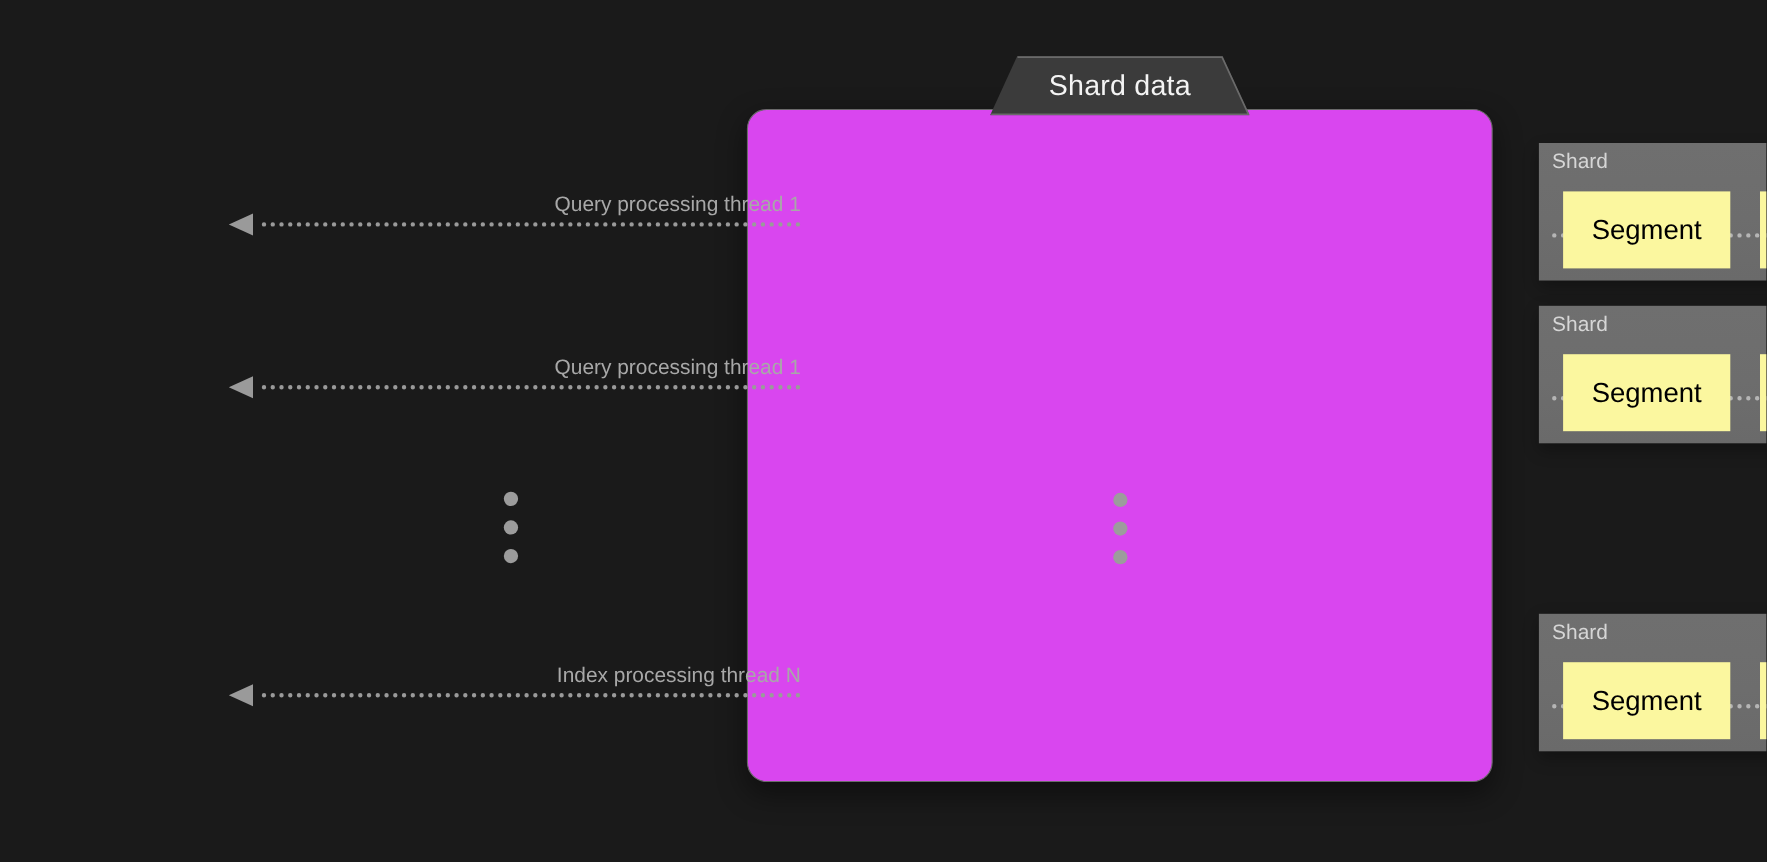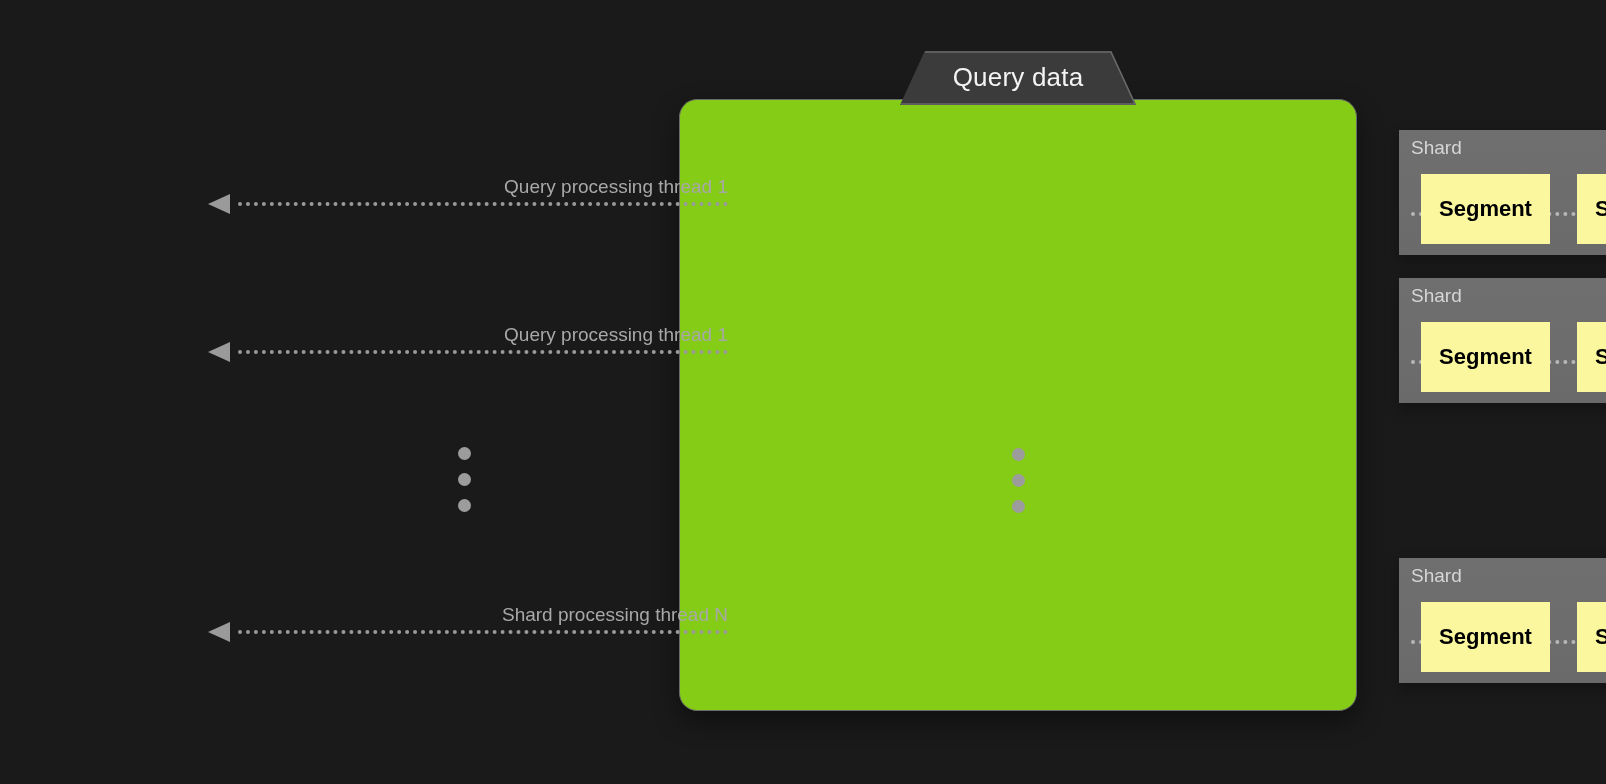--- a/index.html
+++ b/index.html
@@ -20,21 +20,21 @@
     overflow: hidden;
   }
 
   
   .index-container {
     position: absolute;
     left: 679px;
     top: 99px;
     width: 678px;
     height: 612px;
-    background: #84cc16;
+    background: #d946ef;
     border: 1px solid #6a6a6a;
     border-radius: 18px;
     box-sizing: border-box;
     box-shadow: 0 10px 26px rgba(0,0,0,0.45);
   }
 
   
   .index-tab {
     position: absolute;
     left: 900px;
@@ -93,30 +93,29 @@
   }
 
   .segments {
     position: absolute;
     left: 22px;
     top: 44px;
     display: flex;
     align-items: center;
   }
   .segment {
-    width: 129px;
+    width: 152px;
     height: 70px;
     background: #fbf79f;
     color: #000;
     display: flex;
     align-items: center;
     justify-content: center;
-    font-size: 22px;
+    font-size: 25px;
     box-sizing: border-box;
-    font-weight: bold;
   }
   .seg-gap { width: 27px; }
 
   
   .ellipsis-v {
     position: absolute;
     display: flex;
     flex-direction: column;
     align-items: center;
   }
@@ -210,37 +209,37 @@
 
       </div>
     </div>
   </div>
 
   <div class="index-tab">
     <div class="tab-shape"></div>
     <svg class="tab-edge" viewBox="0 0 236 54" preserveAspectRatio="none">
       <path d="M25 1 L211 1 L235 53 L1 53" fill="none" stroke="#6a6a6a" stroke-width="1.6"></path>
     </svg>
-    <div class="tab-label">Query data</div>
+    <div class="tab-label">Shard data</div>
   </div>
 
   <div class="thread" style="top:152px;">
     <div class="thread-label">Query processing thread 1</div>
     <div class="thread-line"></div>
     <div class="thread-head"></div>
   </div>
 
   <div class="thread" style="top:300px;">
     <div class="thread-label">Query processing thread 1</div>
     <div class="thread-line"></div>
     <div class="thread-head"></div>
   </div>
 
   <div class="thread" style="top:580px;">
-    <div class="thread-label">Shard processing thread N</div>
+    <div class="thread-label">Index processing thread N</div>
     <div class="thread-line"></div>
     <div class="thread-head"></div>
   </div>
 
   <div class="ellipsis-v" style="left:458px; top:447px;">
     <span class="dot"></span>
     <span class="dot"></span>
     <span class="dot"></span>
   </div>
 

